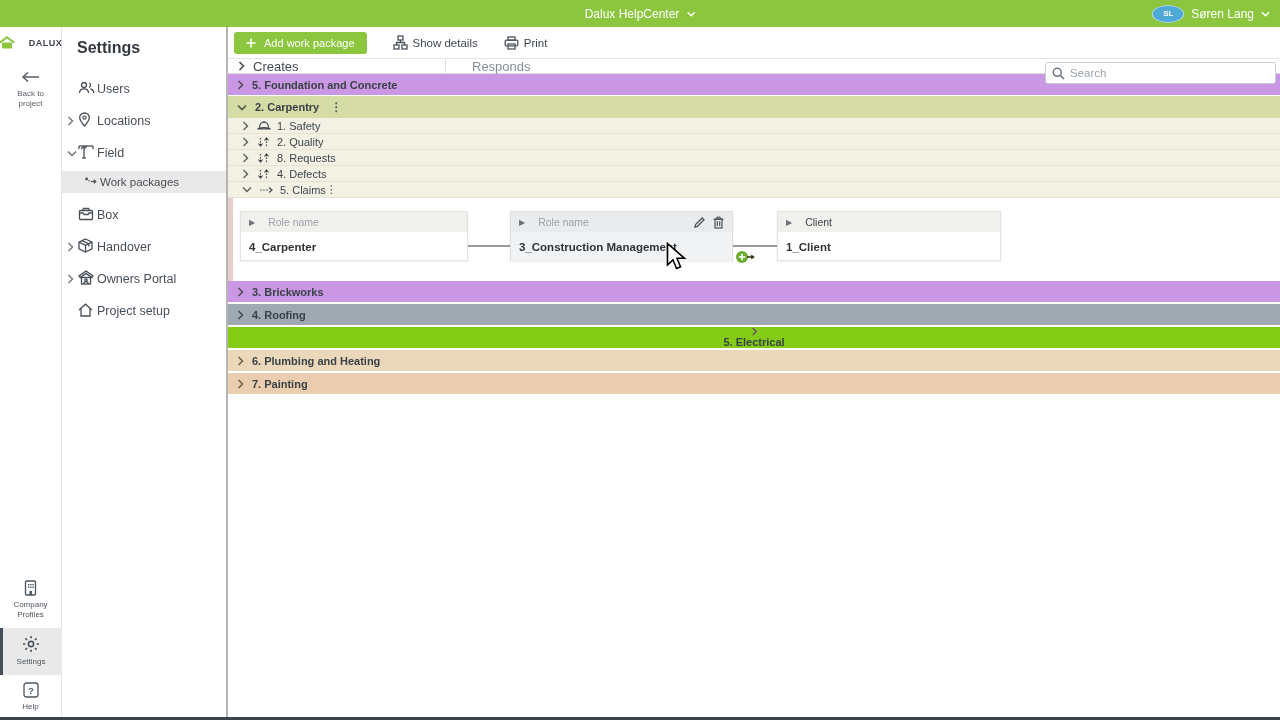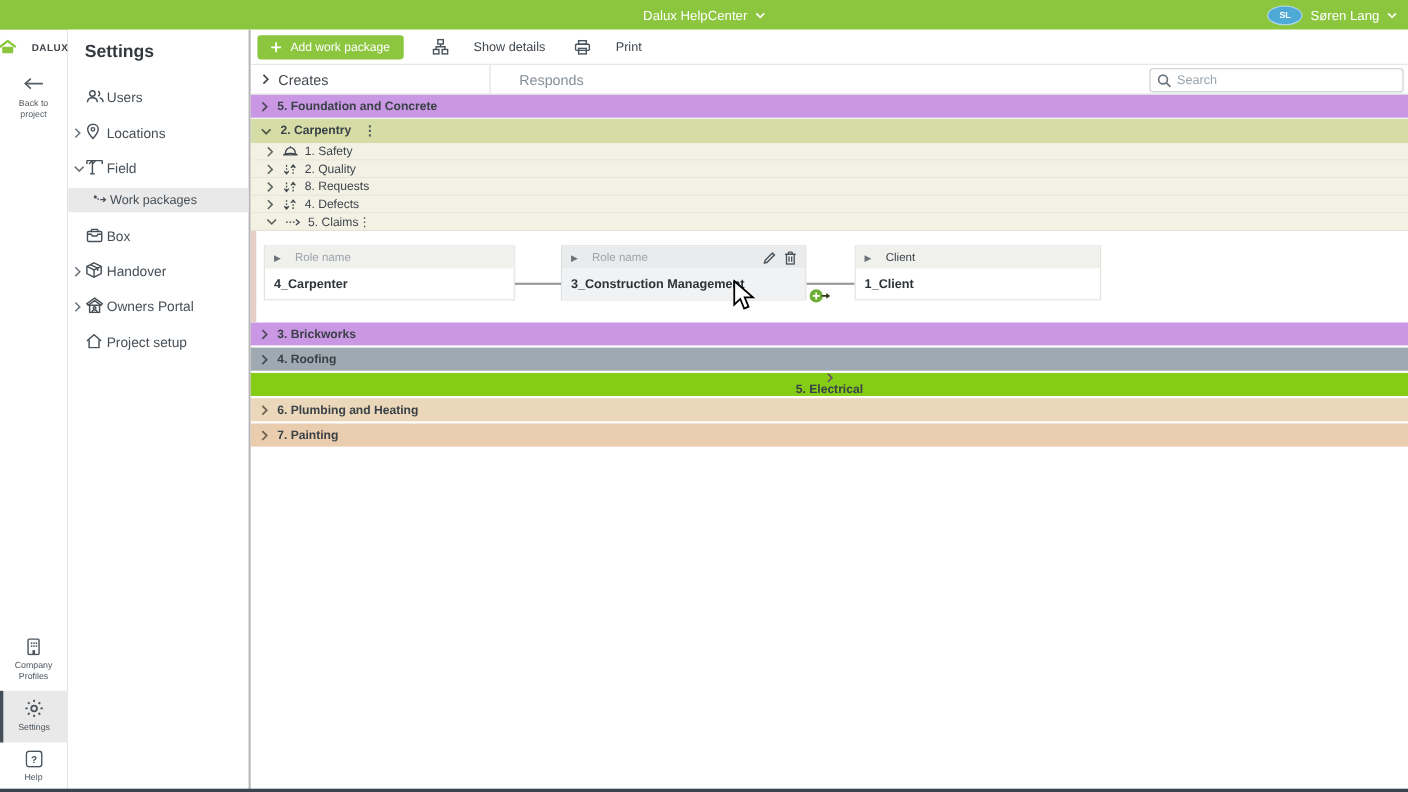--- a/index.html
+++ b/index.html
@@ -49,24 +49,24 @@
   .side-item.child { height:22px; background:#e9e9e9; font-size:11.5px; margin:2px 0 6px; }
   .side-item.child .side-ic { left:23px; }
   .side-item.child .side-label { left:38px; }
 
   
   .main { flex:1; background:#fff; position:relative; display:flex; flex-direction:column; }
   .toolbar { height:31px; display:flex; align-items:center; gap:26px; padding-left:6px; }
   .btn-add { height:22px; background:#8CC63F; border:none; border-radius:3px; color:#fff;
     font-size:11px; font-family:inherit; padding:0 12px; display:flex; align-items:center;
     gap:8px; cursor:pointer; }
-  .tool-link { display:flex; align-items:center; gap:23px; font-size:11.5px; color:#3f474e;
+  .tool-link { display:flex; align-items:center; gap:5px; font-size:11.5px; color:#3f474e;
     cursor:pointer; }
 
-  .cols { height:28px; border-top:1px solid #e5e5e5; border-bottom:1px solid #e0e0e0;
+  .cols { height:16px; border-top:1px solid #e5e5e5; border-bottom:1px solid #e0e0e0;
     position:relative; display:flex; align-items:center; }
   .col-creates { display:flex; align-items:center; gap:8px; padding-left:10px; font-size:13px;
     color:#41484e; width:217px; cursor:pointer; }
   .col-responds { border-left:1px solid #e0e0e0; height:100%; display:flex; align-items:center;
     padding-left:26px; font-size:13px; color:#858f97; flex:1; }
   .searchbox { position:absolute; right:4px; top:3px; width:231px; height:22px;
     border:1px solid #c7cdd3; border-radius:3px; background:#fff; display:flex;
     align-items:center; padding:0 6px; gap:5px; }
   .searchbox input { border:none; outline:none; flex:1; font-size:11.5px; color:#444;
     font-family:inherit; background:transparent; }

